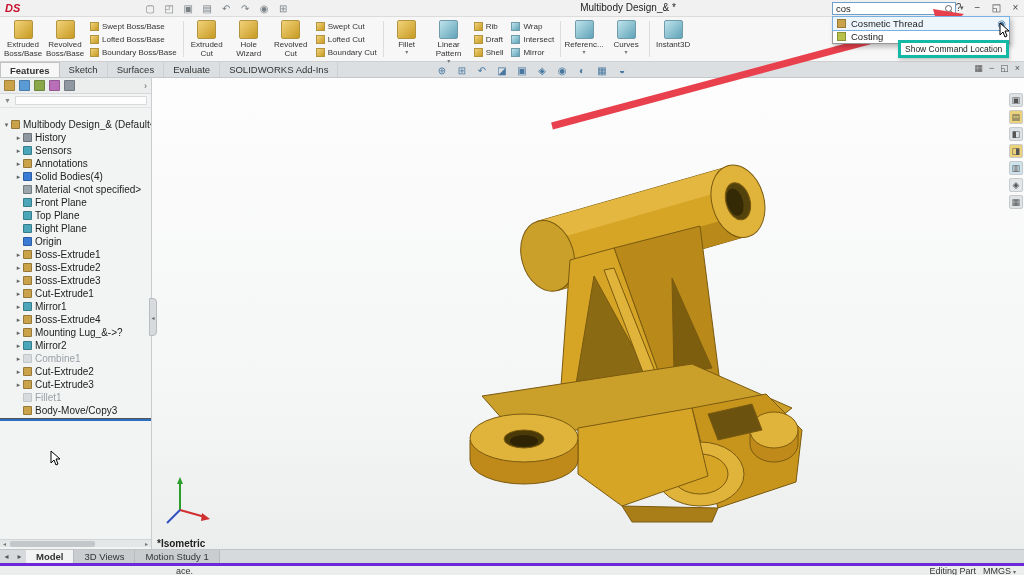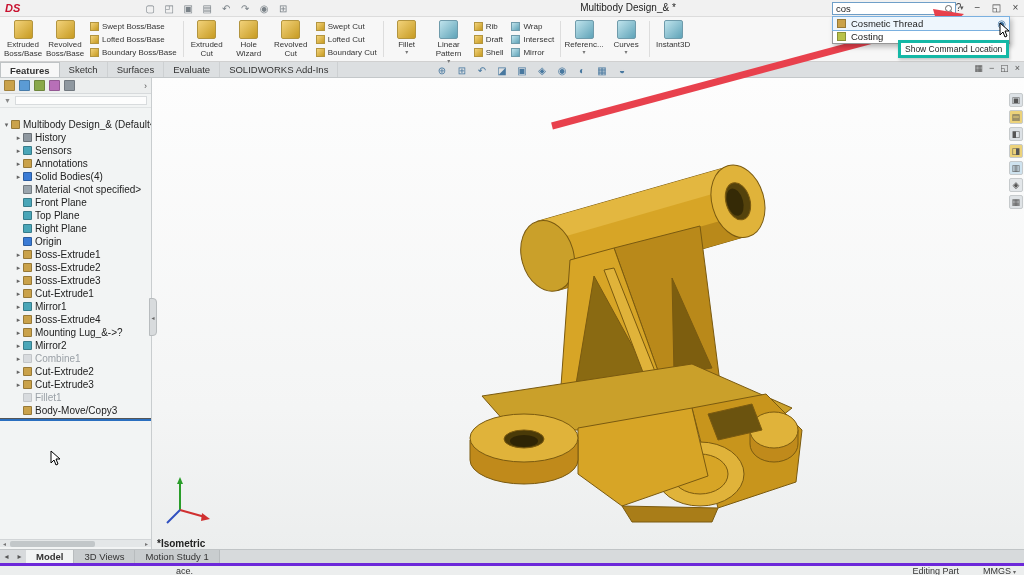--- a/index.html
+++ b/index.html
@@ -100,21 +100,21 @@
 
   
   #bottomtabs { position:absolute; left:0; top:549px; width:1024px; height:14px; background:#d7dadc;
                 border-top:1px solid #c0c4c6; display:flex; align-items:center; font-size:9.5px; color:#333; }
   .bt-nav { width:13px; text-align:center; font-size:8px; color:#555; }
   .bt-tab { padding:0 10px; height:14px; display:flex; align-items:center; background:#c9cdcf; border-right:1px solid #b8bcbe; }
   .bt-tab.active { background:#f2f4f4; font-weight:bold; }
   #statusbar { position:absolute; left:0; top:563px; width:1024px; height:12px; background:#eceeee;
                border-top:3px solid #6d28d9; font-size:9px; color:#333; display:flex; align-items:center; }
   .sb-left { margin-left:176px; }
-  .sb-right { margin-left:auto; display:flex; align-items:center; gap:24px; margin-right:8px; }
+  .sb-right { margin-left:auto; display:flex; align-items:center; gap:7px; margin-right:8px; }
   .sb-caret { font-size:6px; color:#666; margin-left:2px; }
 </style>
 </head>
 <body>
 
 <div id="app">
 
   <div id="menubar">
     <div class="logo">
       <span class="logo-mark">DS</span>

